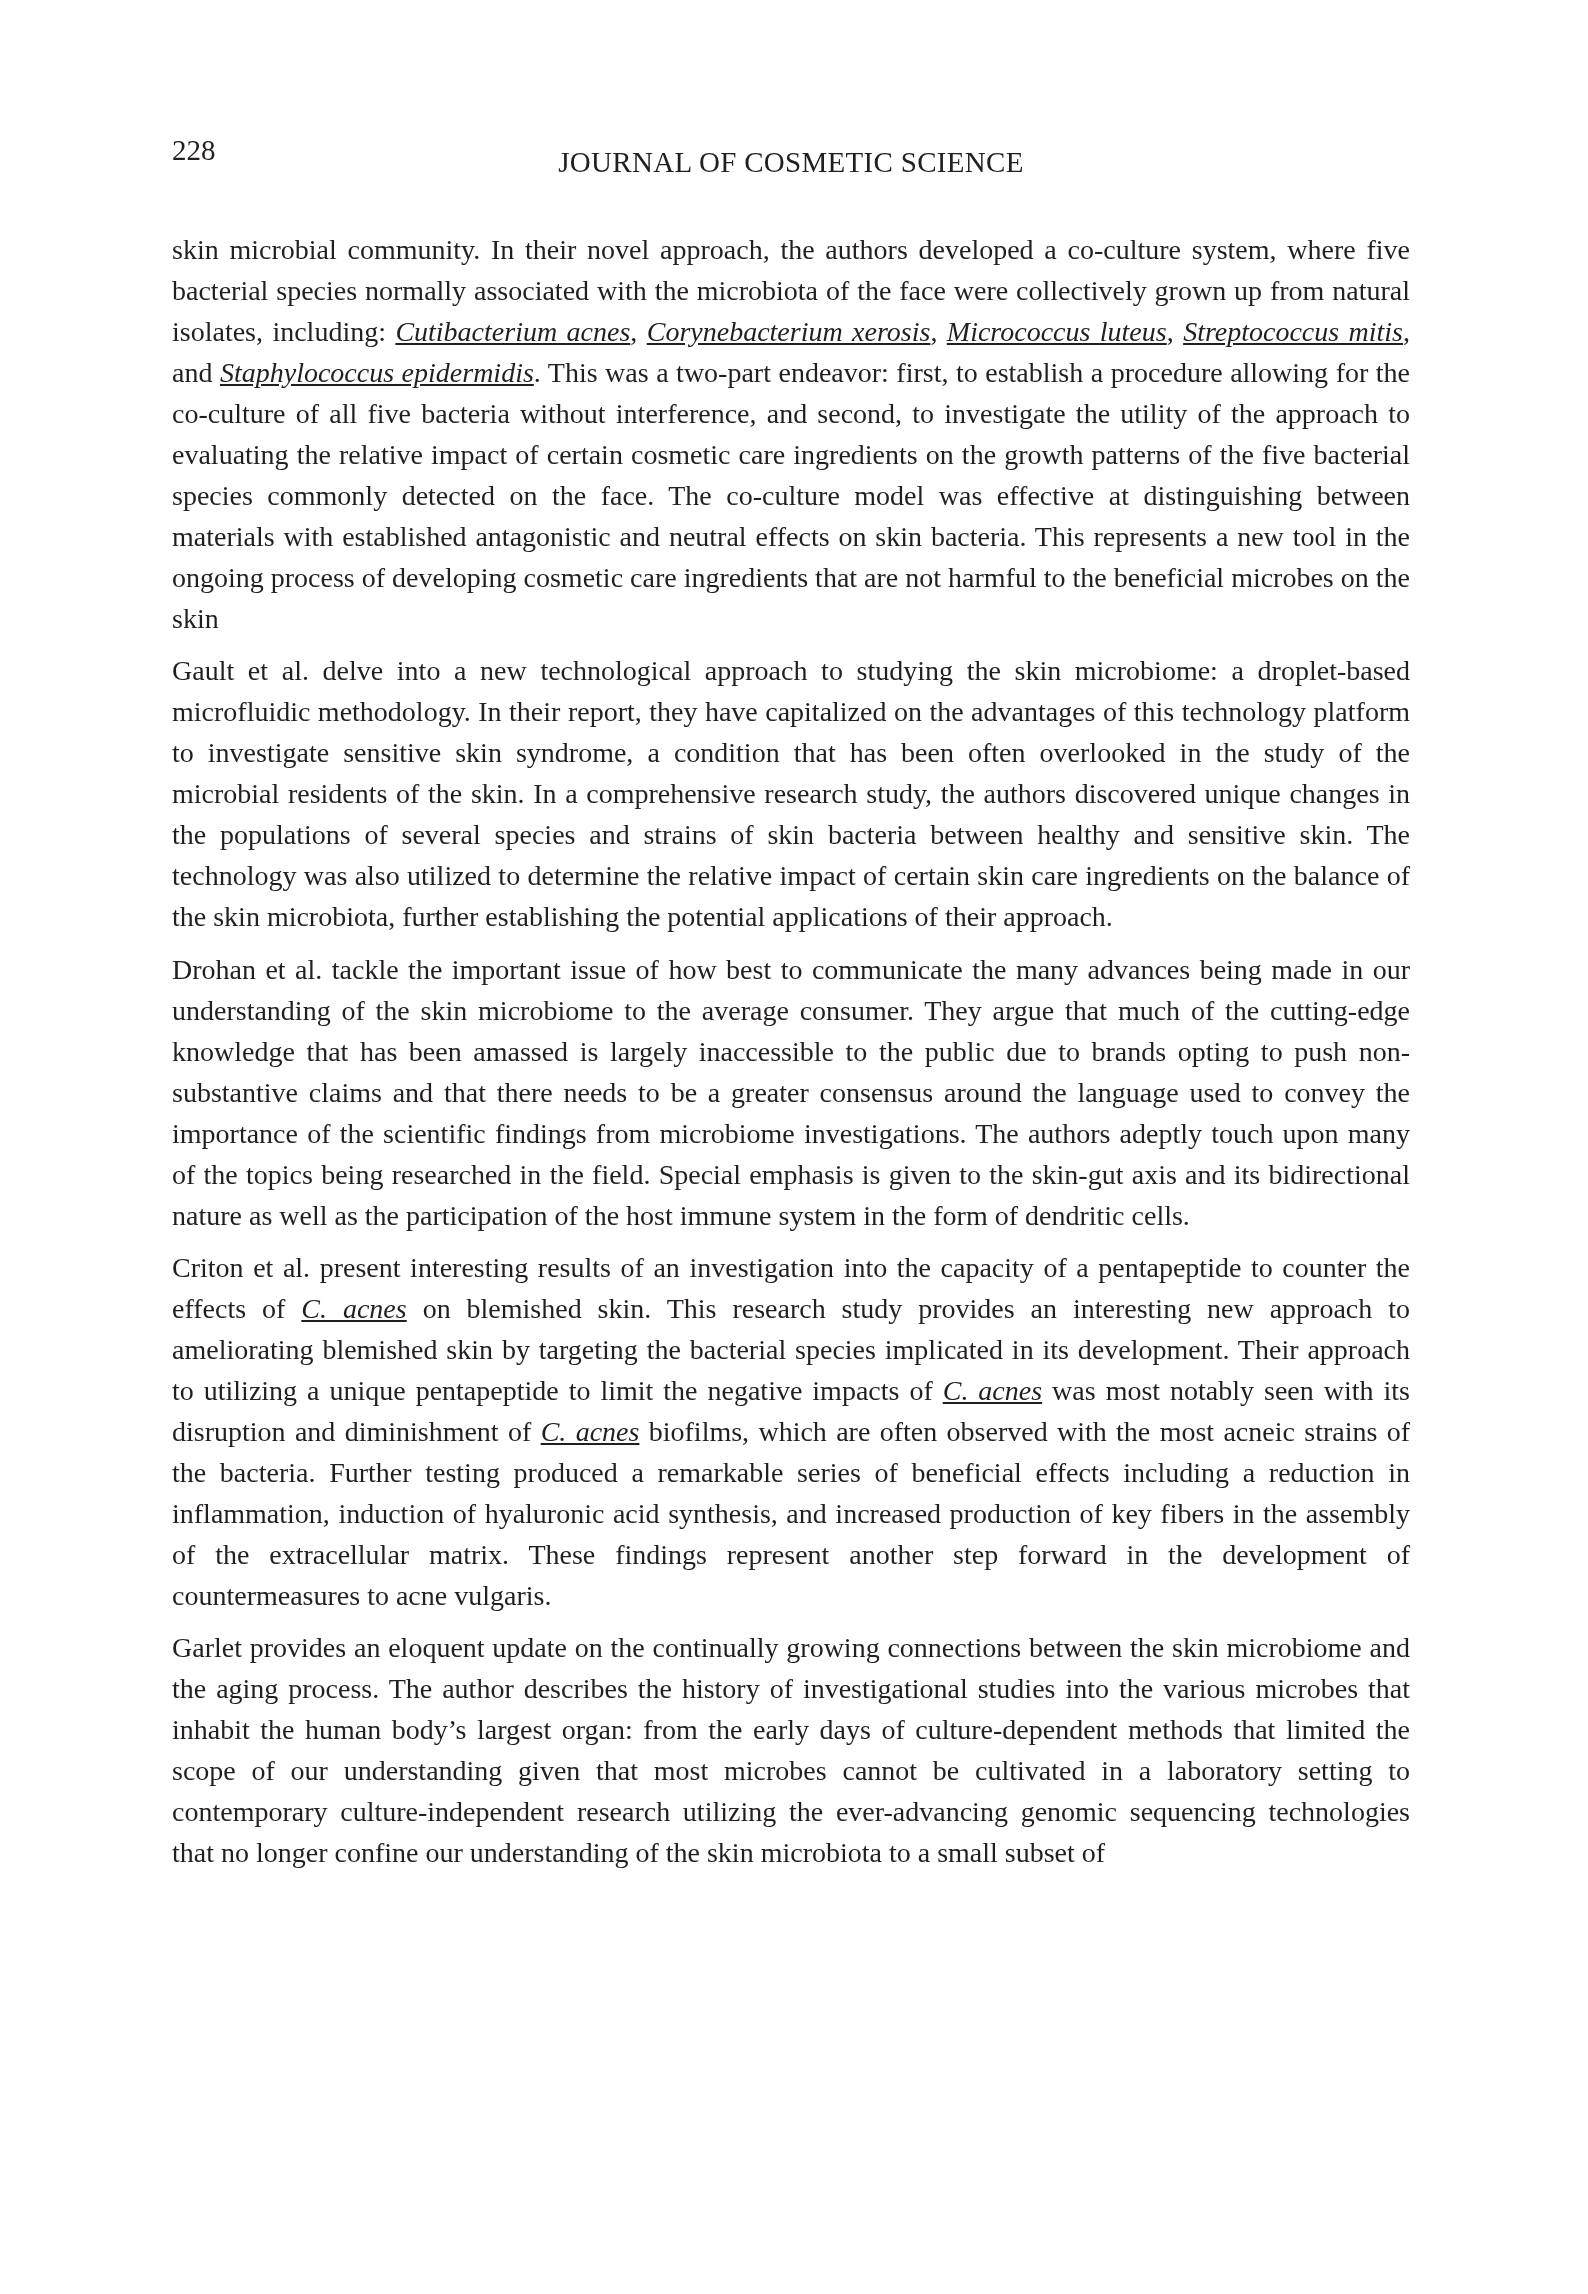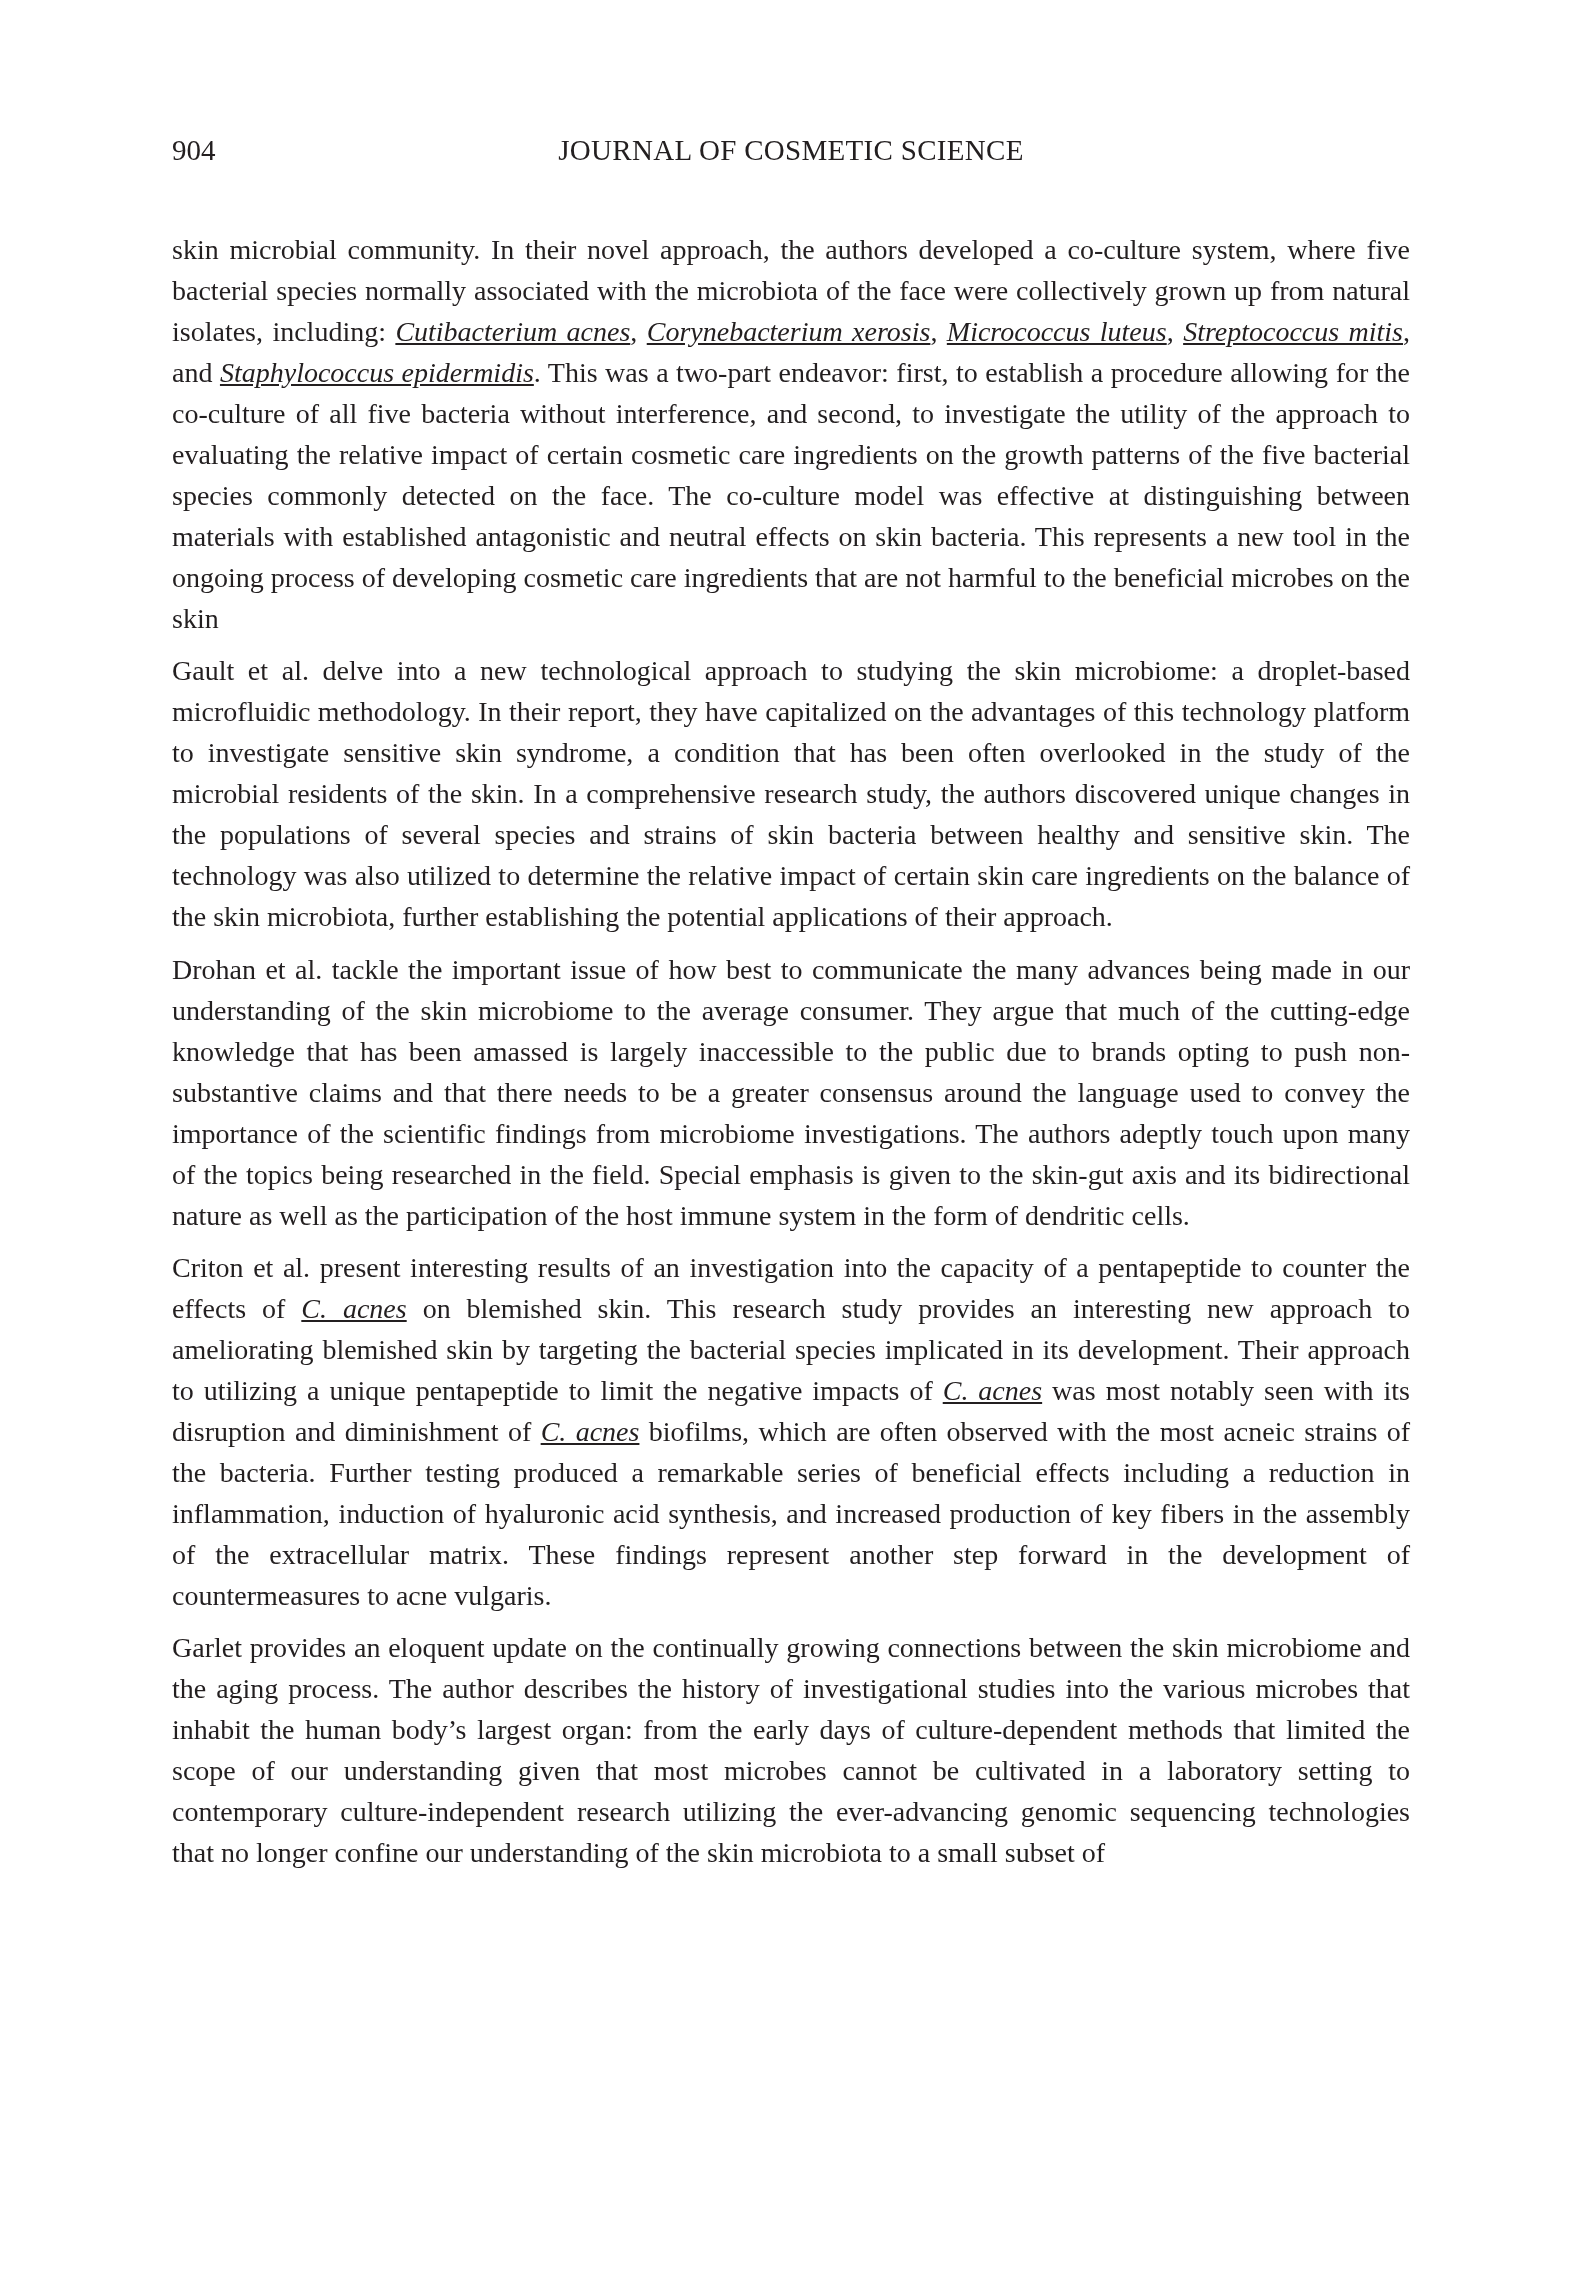--- a/index.html
+++ b/index.html
@@ -32,21 +32,21 @@
     }
     .page-number {
       position: absolute;
       left: 0;
       top: 0;
     }
     .journal-title {
       position: absolute;
       left: 0;
       width: 1238px;
-      top: 0;
+      top: 12px;
       text-align: center;
       letter-spacing: 0.3px;
     }
     .body-text {
       position: absolute;
       top: 229px;
       left: 0;
       width: 1238px;
     }
     .para {
@@ -58,21 +58,21 @@
       hyphens: none;
     }
     .para i { font-style: italic; text-decoration: underline; }
     .seg { display: inline; }
   </style>
 </head>
 <body>
 
 <div class="page">
   <div class="running-head">
-    <span class="page-number">904</span>
+    <span class="page-number">228</span>
     <span class="journal-title">JOURNAL OF COSMETIC SCIENCE</span>
   </div>
 
   <div class="body-text">
     <p class="para">
       <span class="seg">skin microbial community. In their novel approach, the authors developed a co-culture system, where five bacterial species normally associated with the microbiota of the face were collectively grown up from natural isolates, including: </span><i class="seg">Cutibacterium acnes</i><span class="seg">, </span><i class="seg">Corynebacterium xerosis</i><span class="seg">, </span><i class="seg">Micrococcus luteus</i><span class="seg">, </span><i class="seg">Streptococcus mitis</i><span class="seg">, and </span><i class="seg">Staphylococcus epidermidis</i><span class="seg">. This was a two-part endeavor: first, to establish a procedure allowing for the co-culture of all five bacteria without interference, and second, to investigate the utility of the approach to evaluating the relative impact of certain cosmetic care ingredients on the growth patterns of the five bacterial species commonly detected on the face. The co-culture model was effective at distinguishing between materials with established antagonistic and neutral effects on skin bacteria. This represents a new tool in the ongoing process of developing cosmetic care ingredients that are not harmful to the beneficial microbes on the skin</span>
     </p>
 
     <p class="para">
       <span class="seg">Gault et al. delve into a new technological approach to studying the skin microbiome: a droplet-based microfluidic methodology. In their report, they have capitalized on the advantages of this technology platform to investigate sensitive skin syndrome, a condition that has been often overlooked in the study of the microbial residents of the skin. In a comprehensive research study, the authors discovered unique changes in the populations of several species and strains of skin bacteria between healthy and sensitive skin. The technology was also utilized to determine the relative impact of certain skin care ingredients on the balance of the skin microbiota, further establishing the potential applications of their approach.</span>

